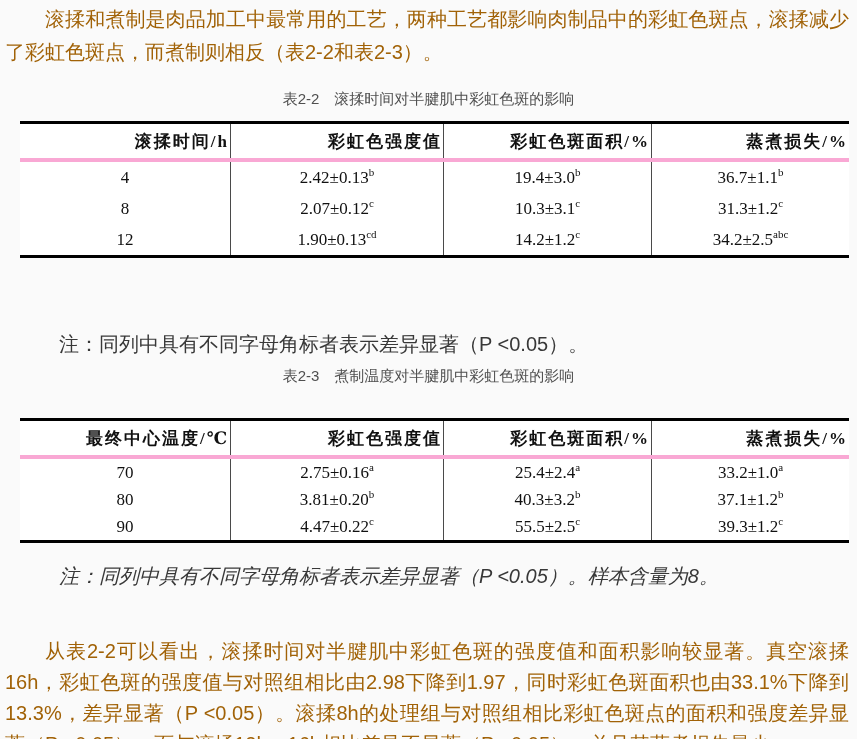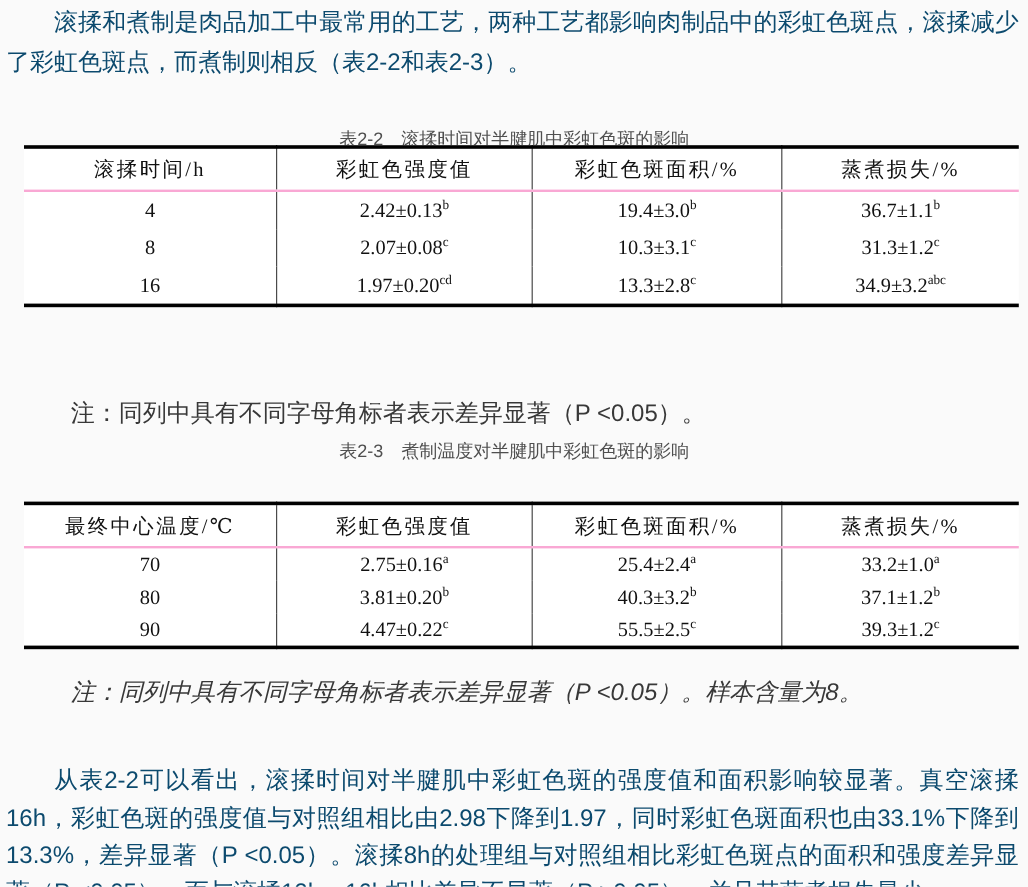--- a/index.html
+++ b/index.html
@@ -11,54 +11,54 @@
     position:relative;
     overflow:hidden;
   }
   .para {
     position:absolute;
     left:5px; right:8px;
     font-size:20px;
     line-height:33px;
     text-align:justify;
     text-indent:2em;
-    color:#0c4a6e;
+    color:#a16207;
   }
   #intro-paragraph { top:3px; }
   #analysis-paragraph { top:636px; line-height:31px; }
   .table-caption {
     position:absolute;
     left:0; width:857px;
     text-align:center;
     font-size:15px;
     color:#4f4f4f;
   }
-  #caption-t22 { top:107px; }
+  #caption-t22 { top:90px; }
   #caption-t23 { top:367px; }
   table.datatable {
     position:absolute;
     left:20px;
     width:818px;
     border-collapse:collapse;
     table-layout:fixed;
     background:#ffffff;
     font-family:"Liberation Serif","DejaVu Serif",serif;
     color:#111111;
     border-top:3px solid #000;
     border-bottom:3px solid #000;
   }
   #table-t22 { top:121px; }
   #table-t23 { top:418px; }
   .datatable th {
     font-size:17px;
-    font-weight:normal;
+    font-weight:bold;
     letter-spacing:2px;
     height:32px;
-    border-bottom:2px solid #f9a8d4;
-    text-align:center;
+    border-bottom:4px solid #f9a8d4;
+    text-align:right;
     vertical-align:middle;
   }
   .datatable td {
     font-size:17px;
     text-align:center;
     vertical-align:middle;
   }
   #table-t22 td { height:29px; }
   #table-t23 td { height:25px; }
   .datatable th:not(:last-child),
@@ -98,29 +98,29 @@
   </thead>
   <tbody>
     <tr>
       <td>4</td>
       <td><span>2.42±0.13</span><span class="sup">b</span></td>
       <td><span>19.4±3.0</span><span class="sup">b</span></td>
       <td><span>36.7±1.1</span><span class="sup">b</span></td>
     </tr>
     <tr>
       <td>8</td>
-      <td><span>2.07±0.08</span><span class="sup">c</span></td>
+      <td><span>2.07±0.12</span><span class="sup">c</span></td>
       <td><span>10.3±3.1</span><span class="sup">c</span></td>
       <td><span>31.3±1.2</span><span class="sup">c</span></td>
     </tr>
     <tr>
-      <td>16</td>
-      <td><span>1.97±0.20</span><span class="sup">cd</span></td>
-      <td><span>13.3±2.8</span><span class="sup">c</span></td>
-      <td><span>34.9±3.2</span><span class="sup">abc</span></td>
+      <td>12</td>
+      <td><span>1.90±0.13</span><span class="sup">cd</span></td>
+      <td><span>14.2±1.2</span><span class="sup">c</span></td>
+      <td><span>34.2±2.5</span><span class="sup">abc</span></td>
     </tr>
   </tbody>
 </table>
 
 <div id="note-t22" class="note">注：同列中具有不同字母角标者表示差异显著（P &lt;0.05）。</div>
 
 <div id="caption-t23" class="table-caption">表2-3　煮制温度对半腱肌中彩虹色斑的影响</div>
 
 <table id="table-t23" class="datatable">
   <thead>

